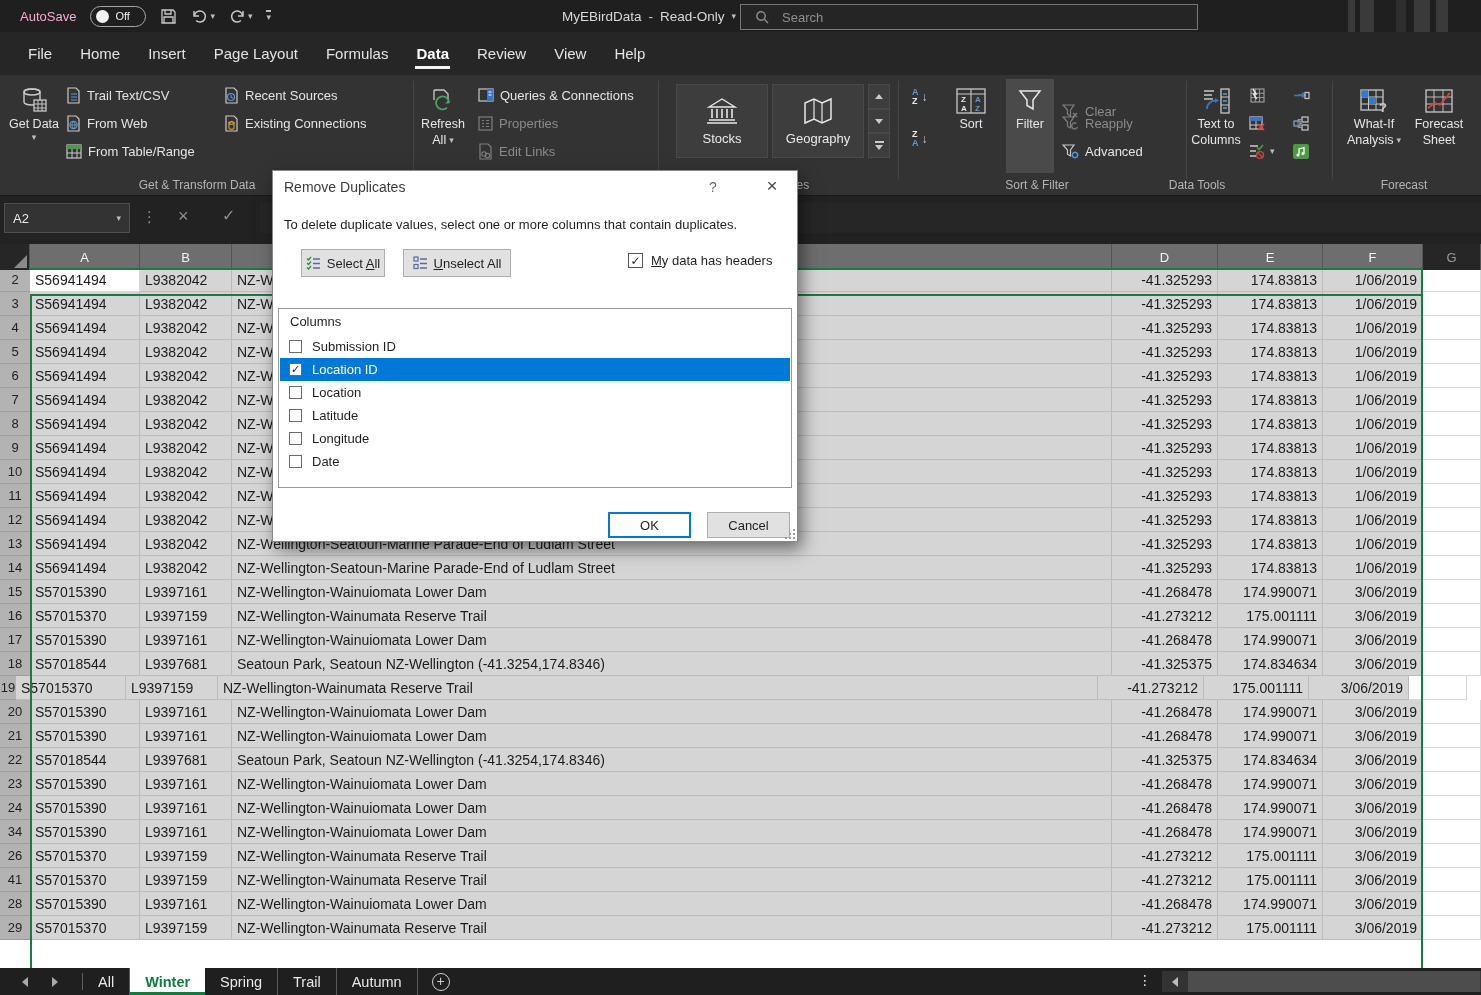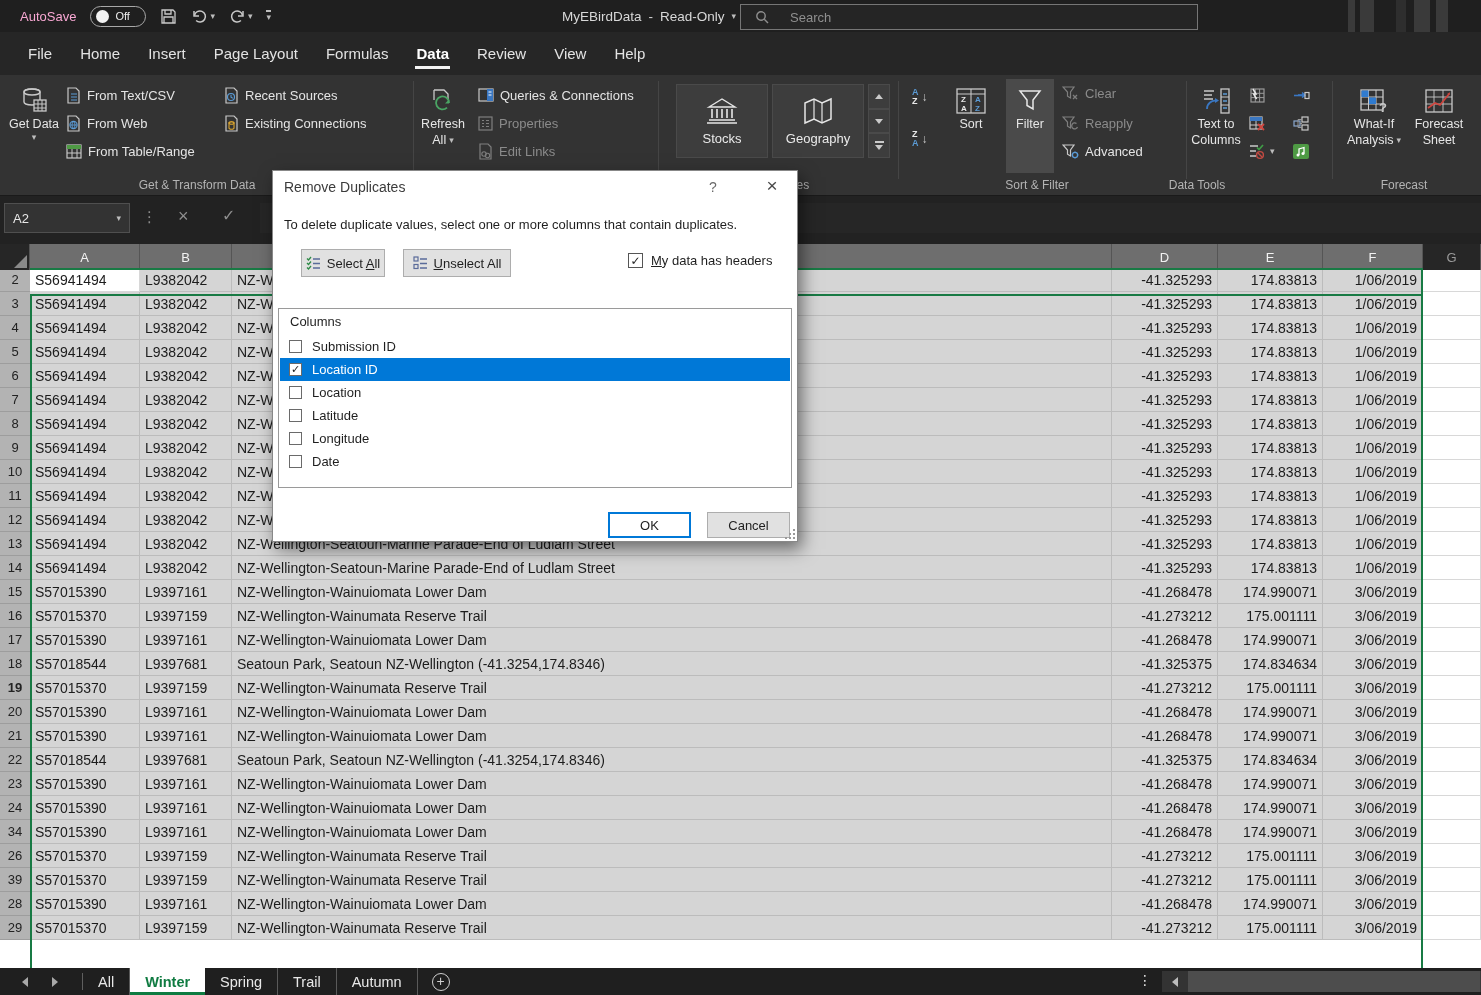--- a/index.html
+++ b/index.html
@@ -13,21 +13,21 @@
   .autosave-label { font-size:13px; color:#f9a8d4; }
   .autosave-toggle { width:56px; height:21px; border:1px solid #a8a8a8; border-radius:11px; display:flex; align-items:center; padding:0 5px; gap:6px; }
   .autosave-knob { width:13px; height:13px; border-radius:50%; background:#f2f2f2; }
   .autosave-state { font-size:11px; color:#eee; }
   .qbtn { display:flex; align-items:center; gap:2px; color:#c9c9c9; }
   .chev { font-size:9px; color:#bdbdbd; line-height:1; }
   .chev-bar { position:relative; padding-top:3px; }
   .chev-bar::before { content:""; position:absolute; top:0; left:0; right:0; height:1.5px; background:#bdbdbd; }
   .title-group { position:absolute; left:562px; top:0; height:32px; display:flex; align-items:center; gap:7px; font-size:13.5px; color:#d8d8d8; }
   .search-box { position:absolute; left:740px; top:4px; width:458px; height:26px; background:#252525; border:1px solid #767676; display:flex; align-items:center; padding-left:14px; gap:12px; }
-  .search-box .ph { color:#8f8f8f; font-size:13px;margin-left:8px; }
+  .search-box .ph { color:#8f8f8f; font-size:13px; }
   .deco { position:absolute; top:0; height:32px; background:#3a3a3a; }
 
   
   .ribbon-tabs { position:absolute; left:0; top:32px; width:1481px; height:43px; background:#262626; display:flex; align-items:center; padding-left:18px; gap:8px; }
   .rtab { position:relative; color:#e3e3e3; font-size:15px; padding:9px 10px; cursor:default; }
   .rtab.active { color:#ffffff; font-weight:bold; }
   .rtab.active::after { content:""; position:absolute; left:9px; right:9px; bottom:2px; height:3.5px; background:#f3f3f3; }
 
   
   .ribbon { position:absolute; left:0; top:75px; width:1481px; height:121px; background:#333333; border-bottom:1px solid #1a1a1a; }
@@ -198,21 +198,21 @@
           </svg>
       </span>
       <span>Get Data</span>
       <span class="chev">▾</span>
     </div>
     <div class="smallrow" style="left:66px;top:8px;">
       <svg class="ic" width="15" height="17" viewBox="0 0 15 17">
           <path d="M2 1 h8 l3 3 v12 h-11 z" fill="none" stroke="#c9c9c9" stroke-width="1.2"></path>
           <path d="M5 7 h6 M5 10 h6 M5 13 h6" stroke="#5b9bd5" stroke-width="1.2"></path>
         </svg>
-      <span>From Text/CSV</span>
+      <span>Trail Text/CSV</span>
     </div>
     <div class="smallrow" style="left:66px;top:36px;">
       <svg class="ic" width="15" height="17" viewBox="0 0 15 17">
           <path d="M2 1 h8 l3 3 v12 h-11 z" fill="none" stroke="#c9c9c9" stroke-width="1.2"></path>
           <circle cx="7.5" cy="10" r="3.6" fill="none" stroke="#5b9bd5" stroke-width="1.1"></circle>
           <path d="M3.9 10 h7.2 M7.5 6.4 a5 5 0 0 1 0 7.2 M7.5 6.4 a5 5 0 0 0 0 7.2" fill="none" stroke="#5b9bd5" stroke-width="0.9"></path>
         </svg>
       <span>From Web</span>
     </div>
     <div class="smallrow" style="left:66px;top:64px;">
@@ -342,21 +342,21 @@
       <span>Sort</span>
     </div>
     <div class="bigbtn filterbig" style="left:1006px;width:48px;">
       <span class="bicon">
         <svg class="ic" width="26" height="26" viewBox="0 0 26 26">
             <path d="M3 3 h20 L16 12 v9 l-6 -3.5 v-5.5 z" fill="none" stroke="#e8e8e8" stroke-width="1.5"></path>
           </svg>
       </span>
       <span>Filter</span>
     </div>
-    <div class="smallrow disabled" style="left:1062px;top:6px;">
+    <div class="smallrow disabled" style="left:1062px;top:24px;">
       <svg class="ic" width="17" height="15" viewBox="0 0 17 15" style="opacity:.5">
           <path d="M1 1 h11 L8.5 6 v6 l-3 -1.8 v-4.2 z" fill="none" stroke="#c9c9c9" stroke-width="1.2"></path>
           <path d="M11 9 l4 4 M15 9 l-4 4" stroke="#c9c9c9" stroke-width="1.3"></path>
         </svg>
       <span>Clear</span>
     </div>
     <div class="smallrow disabled" style="left:1062px;top:36px;">
       <svg class="ic" width="17" height="15" viewBox="0 0 17 15" style="opacity:.5">
           <path d="M1 1 h11 L8.5 6 v6 l-3 -1.8 v-4.2 z" fill="none" stroke="#c9c9c9" stroke-width="1.2"></path>
           <path d="M15.5 11 a3 3 0 1 1 -1 -3.5" fill="none" stroke="#c9c9c9" stroke-width="1.2"></path>
@@ -697,21 +697,21 @@
           <div class="rowhdr selr" style="width: 30px;">18</div>
           <div class="gcell selc" style="width: 110px;">S57018544</div>
           <div class="gcell selc" style="width: 92px;">L9397681</div>
           <div class="gcell selc" style="width: 880px;">Seatoun Park, Seatoun NZ-Wellington (-41.3254,174.8346)</div>
           <div class="gcell num selc" style="width: 106px;">-41.325375</div>
           <div class="gcell num selc" style="width: 105px;">174.834634</div>
           <div class="gcell num selc" style="width: 100px;">3/06/2019</div>
           <div class="gcell" style="width: 58px;"></div>
         </div>
         <div class="grow">
-          <div class="rowhdr selr" style="width: 30px; font-weight: bold;">19</div>
+          <div class="rowhdr selr" style="width: 16px;">19</div>
           <div class="gcell selc" style="width: 110px;">S57015370</div>
           <div class="gcell selc" style="width: 92px;">L9397159</div>
           <div class="gcell selc" style="width: 880px;">NZ-Wellington-Wainumata Reserve Trail</div>
           <div class="gcell num selc" style="width: 106px;">-41.273212</div>
           <div class="gcell num selc" style="width: 105px;">175.001111</div>
           <div class="gcell num selc" style="width: 100px;">3/06/2019</div>
           <div class="gcell" style="width: 58px;"></div>
         </div>
         <div class="grow">
           <div class="rowhdr selr" style="width: 30px;">20</div>
@@ -777,21 +777,21 @@
           <div class="rowhdr selr" style="width: 30px;">26</div>
           <div class="gcell selc" style="width: 110px;">S57015370</div>
           <div class="gcell selc" style="width: 92px;">L9397159</div>
           <div class="gcell selc" style="width: 880px;">NZ-Wellington-Wainumata Reserve Trail</div>
           <div class="gcell num selc" style="width: 106px;">-41.273212</div>
           <div class="gcell num selc" style="width: 105px;">175.001111</div>
           <div class="gcell num selc" style="width: 100px;">3/06/2019</div>
           <div class="gcell" style="width: 58px;"></div>
         </div>
         <div class="grow">
-          <div class="rowhdr selr" style="width: 30px;">39</div>
+          <div class="rowhdr selr" style="width: 30px;">41</div>
           <div class="gcell selc" style="width: 110px;">S57015370</div>
           <div class="gcell selc" style="width: 92px;">L9397159</div>
           <div class="gcell selc" style="width: 880px;">NZ-Wellington-Wainumata Reserve Trail</div>
           <div class="gcell num selc" style="width: 106px;">-41.273212</div>
           <div class="gcell num selc" style="width: 105px;">175.001111</div>
           <div class="gcell num selc" style="width: 100px;">3/06/2019</div>
           <div class="gcell" style="width: 58px;"></div>
         </div>
         <div class="grow">
           <div class="rowhdr selr" style="width: 30px;">28</div>

